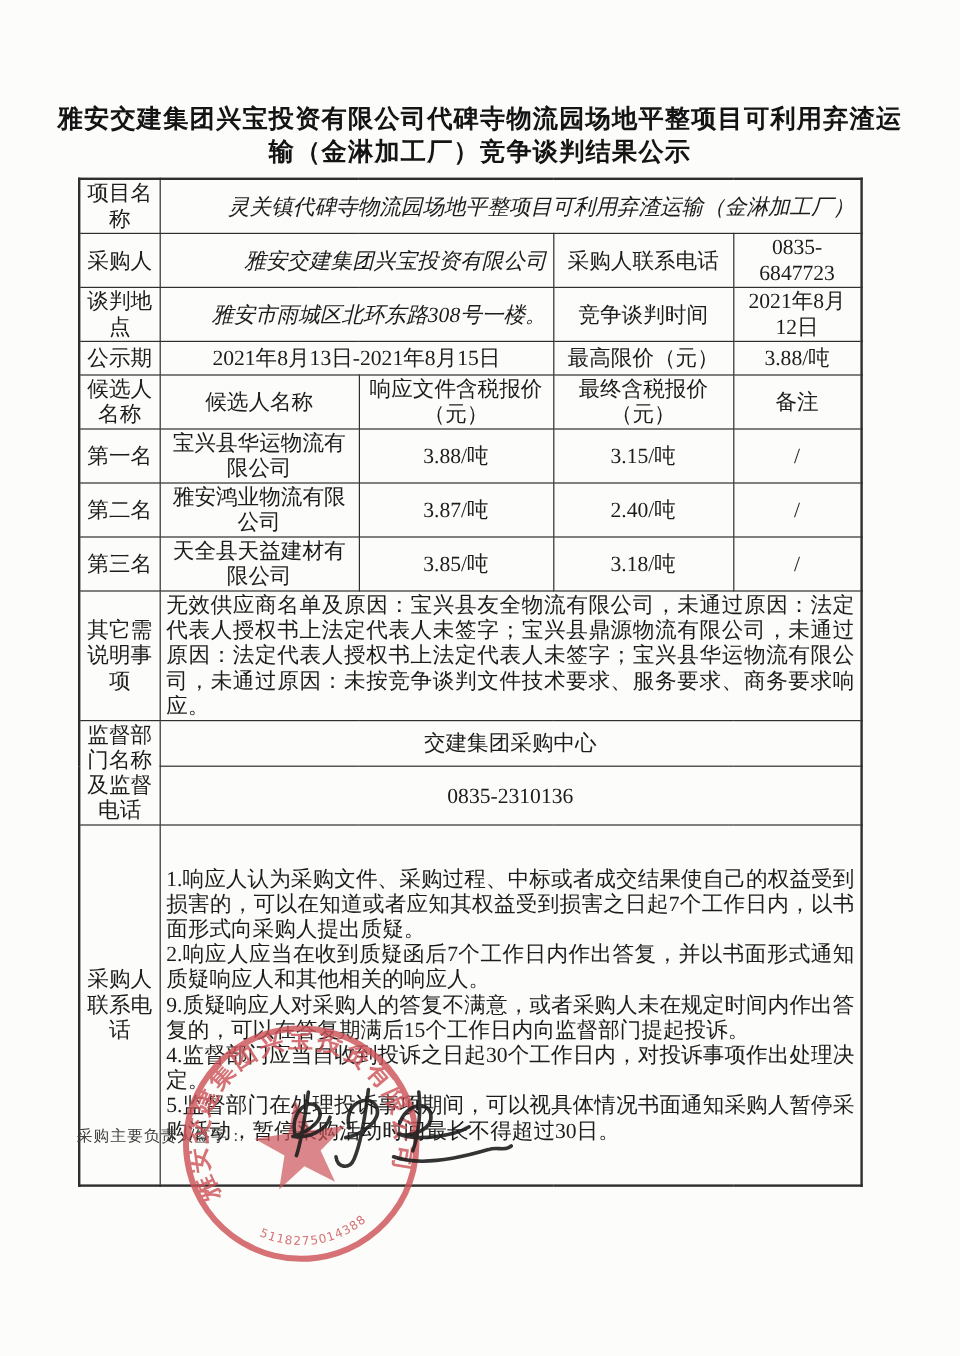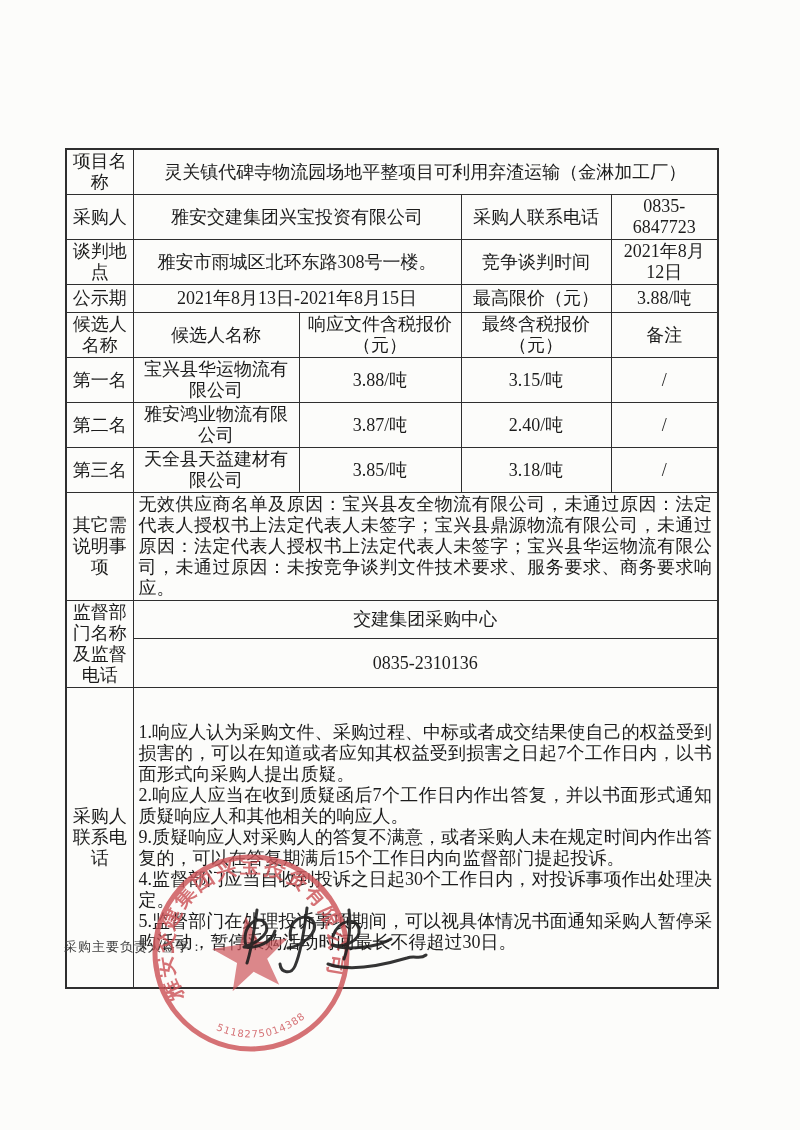--- a/index.html
+++ b/index.html
@@ -16,34 +16,38 @@
     position:absolute;left:65px;top:148px;width:652px;
     border-collapse:collapse;table-layout:fixed;
     font-size:18px;color:#1c1c1c;border:2px solid #2f2f2f;
   }
   table.result td{
     border:1.5px solid #2f2f2f;padding:1px 5px;line-height:21px;
     vertical-align:middle;overflow:hidden;
   }
   td.lbl{text-align:center;padding:1px 2px;}
   td.ctr{text-align:center;}
-  td.lft{text-align:center;padding-left:8px;}
+  td.lft{text-align:right;padding-left:8px;font-style:italic;}
   td.block{padding:4px 8px;text-align:justify;line-height:23px;}
   .obj-item{margin:0;}
   .sign-label{
     position:absolute;left:64px;top:938px;font-size:13px;letter-spacing:1px;color:#404040;
   }
   .seal{position:absolute;left:146px;top:850px;width:212px;height:212px;}
   .signature{position:absolute;left:228px;top:900px;width:210px;height:95px;}
 </style>
 </head>
 <body>
 
 <div class="page">
 
+  <div class="doc-title">
+    <div>雅安交建集团兴宝投资有限公司代碑寺物流园场地平整项目可利用弃渣运</div>
+    <div>输（金淋加工厂）竞争谈判结果公示</div>
+  </div>
 
   <table class="result">
     <colgroup>
       <col style="width:67px">
         <col style="width:166px">
         <col style="width:162px">
       <col style="width:150px">
         <col style="width:107px">
     </colgroup>
     <tbody>

